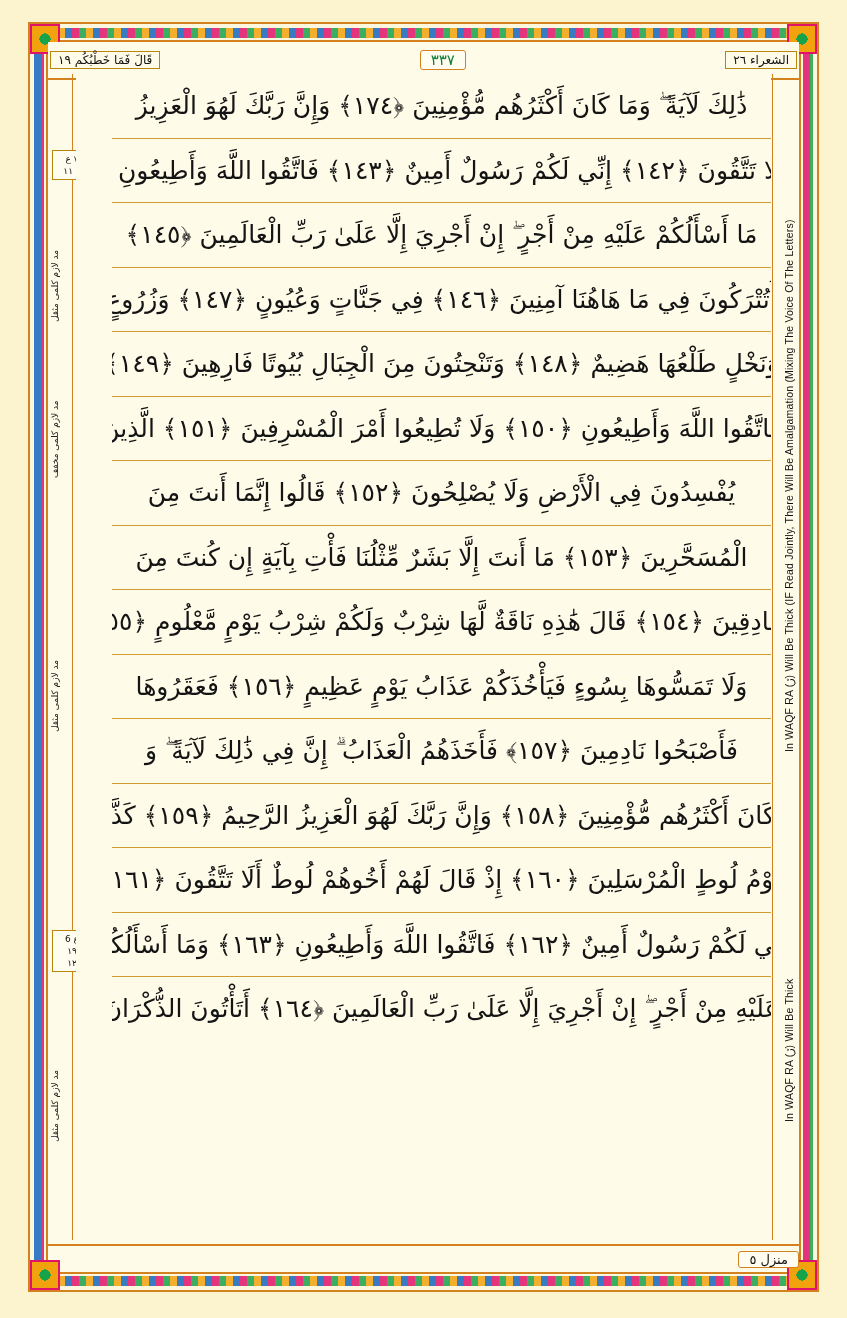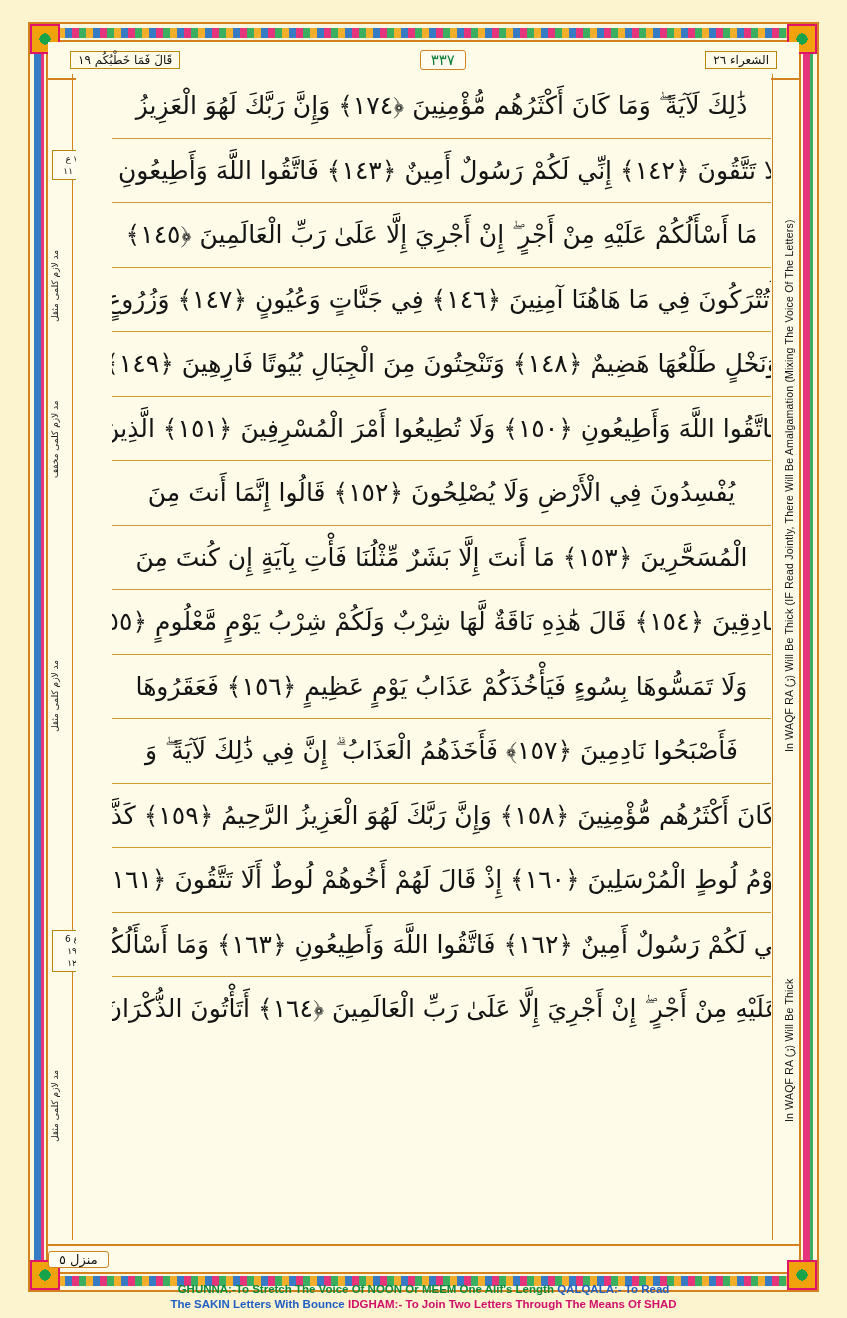--- a/index.html
+++ b/index.html
@@ -59,21 +59,21 @@
   
   .header-strip {
     position: absolute;
     left: 48px; top: 42px; right: 48px;
     height: 38px;
     border-bottom: 2px solid #d4821f;
     background: #fefbe8;
     display: flex;
     align-items: center;
     justify-content: space-between;
-    padding: 0 22px;
+    padding: 0 2px;
     box-sizing: border-box;
   }
   .hdr-box {
     border: 1px solid #b8860b;
     padding: 1px 7px;
     font-size: 12px;
     color: #111;
     font-family: "DejaVu Sans", sans-serif;
     background: #fefbe8;
     direction: rtl;
@@ -88,21 +88,21 @@
   }
 
   
   .footer-strip {
     position: absolute;
     left: 48px; right: 48px; bottom: 46px;
     height: 26px;
     border-top: 2px solid #d4821f;
     display: flex;
     align-items: center;
-    justify-content: flex-start;
+    justify-content: flex-end;
   }
   .manzil {
     font-size: 13px;
     color: #111;
     border: 1px solid #d4821f;
     border-radius: 3px;
     padding: 0 10px;
     background: #fffdf0;
   }
 
@@ -314,22 +314,14 @@
       </div>
     <div class="line">
         <span class="arabic">عَلَيْهِ مِنْ أَجْرٍ ۖ إِنْ أَجْرِيَ إِلَّا عَلَىٰ رَبِّ الْعَالَمِينَ ﴿١٦٤﴾ أَتَأْتُونَ الذُّكْرَانَ</span>
       </div>
   </div>
 
   <div class="footer-strip">
     <div class="manzil">منزل ٥</div>
   </div>
 
-  <div class="legend">
-    <div>
-      <span class="lg-green">GHUNNA:-To Stretch The Voice Of NOON Or MEEM One Alif's Length </span><span class="lg-blue">QALQALA:- To Read</span>
-    </div>
-    <div>
-      <span class="lg-blue">The SAKIN Letters With Bounce </span><span class="lg-red">IDGHAM:- To Join Two Letters Through The Means Of SHAD</span>
-    </div>
-  </div>
 
 </div>
 
 </body></html>

